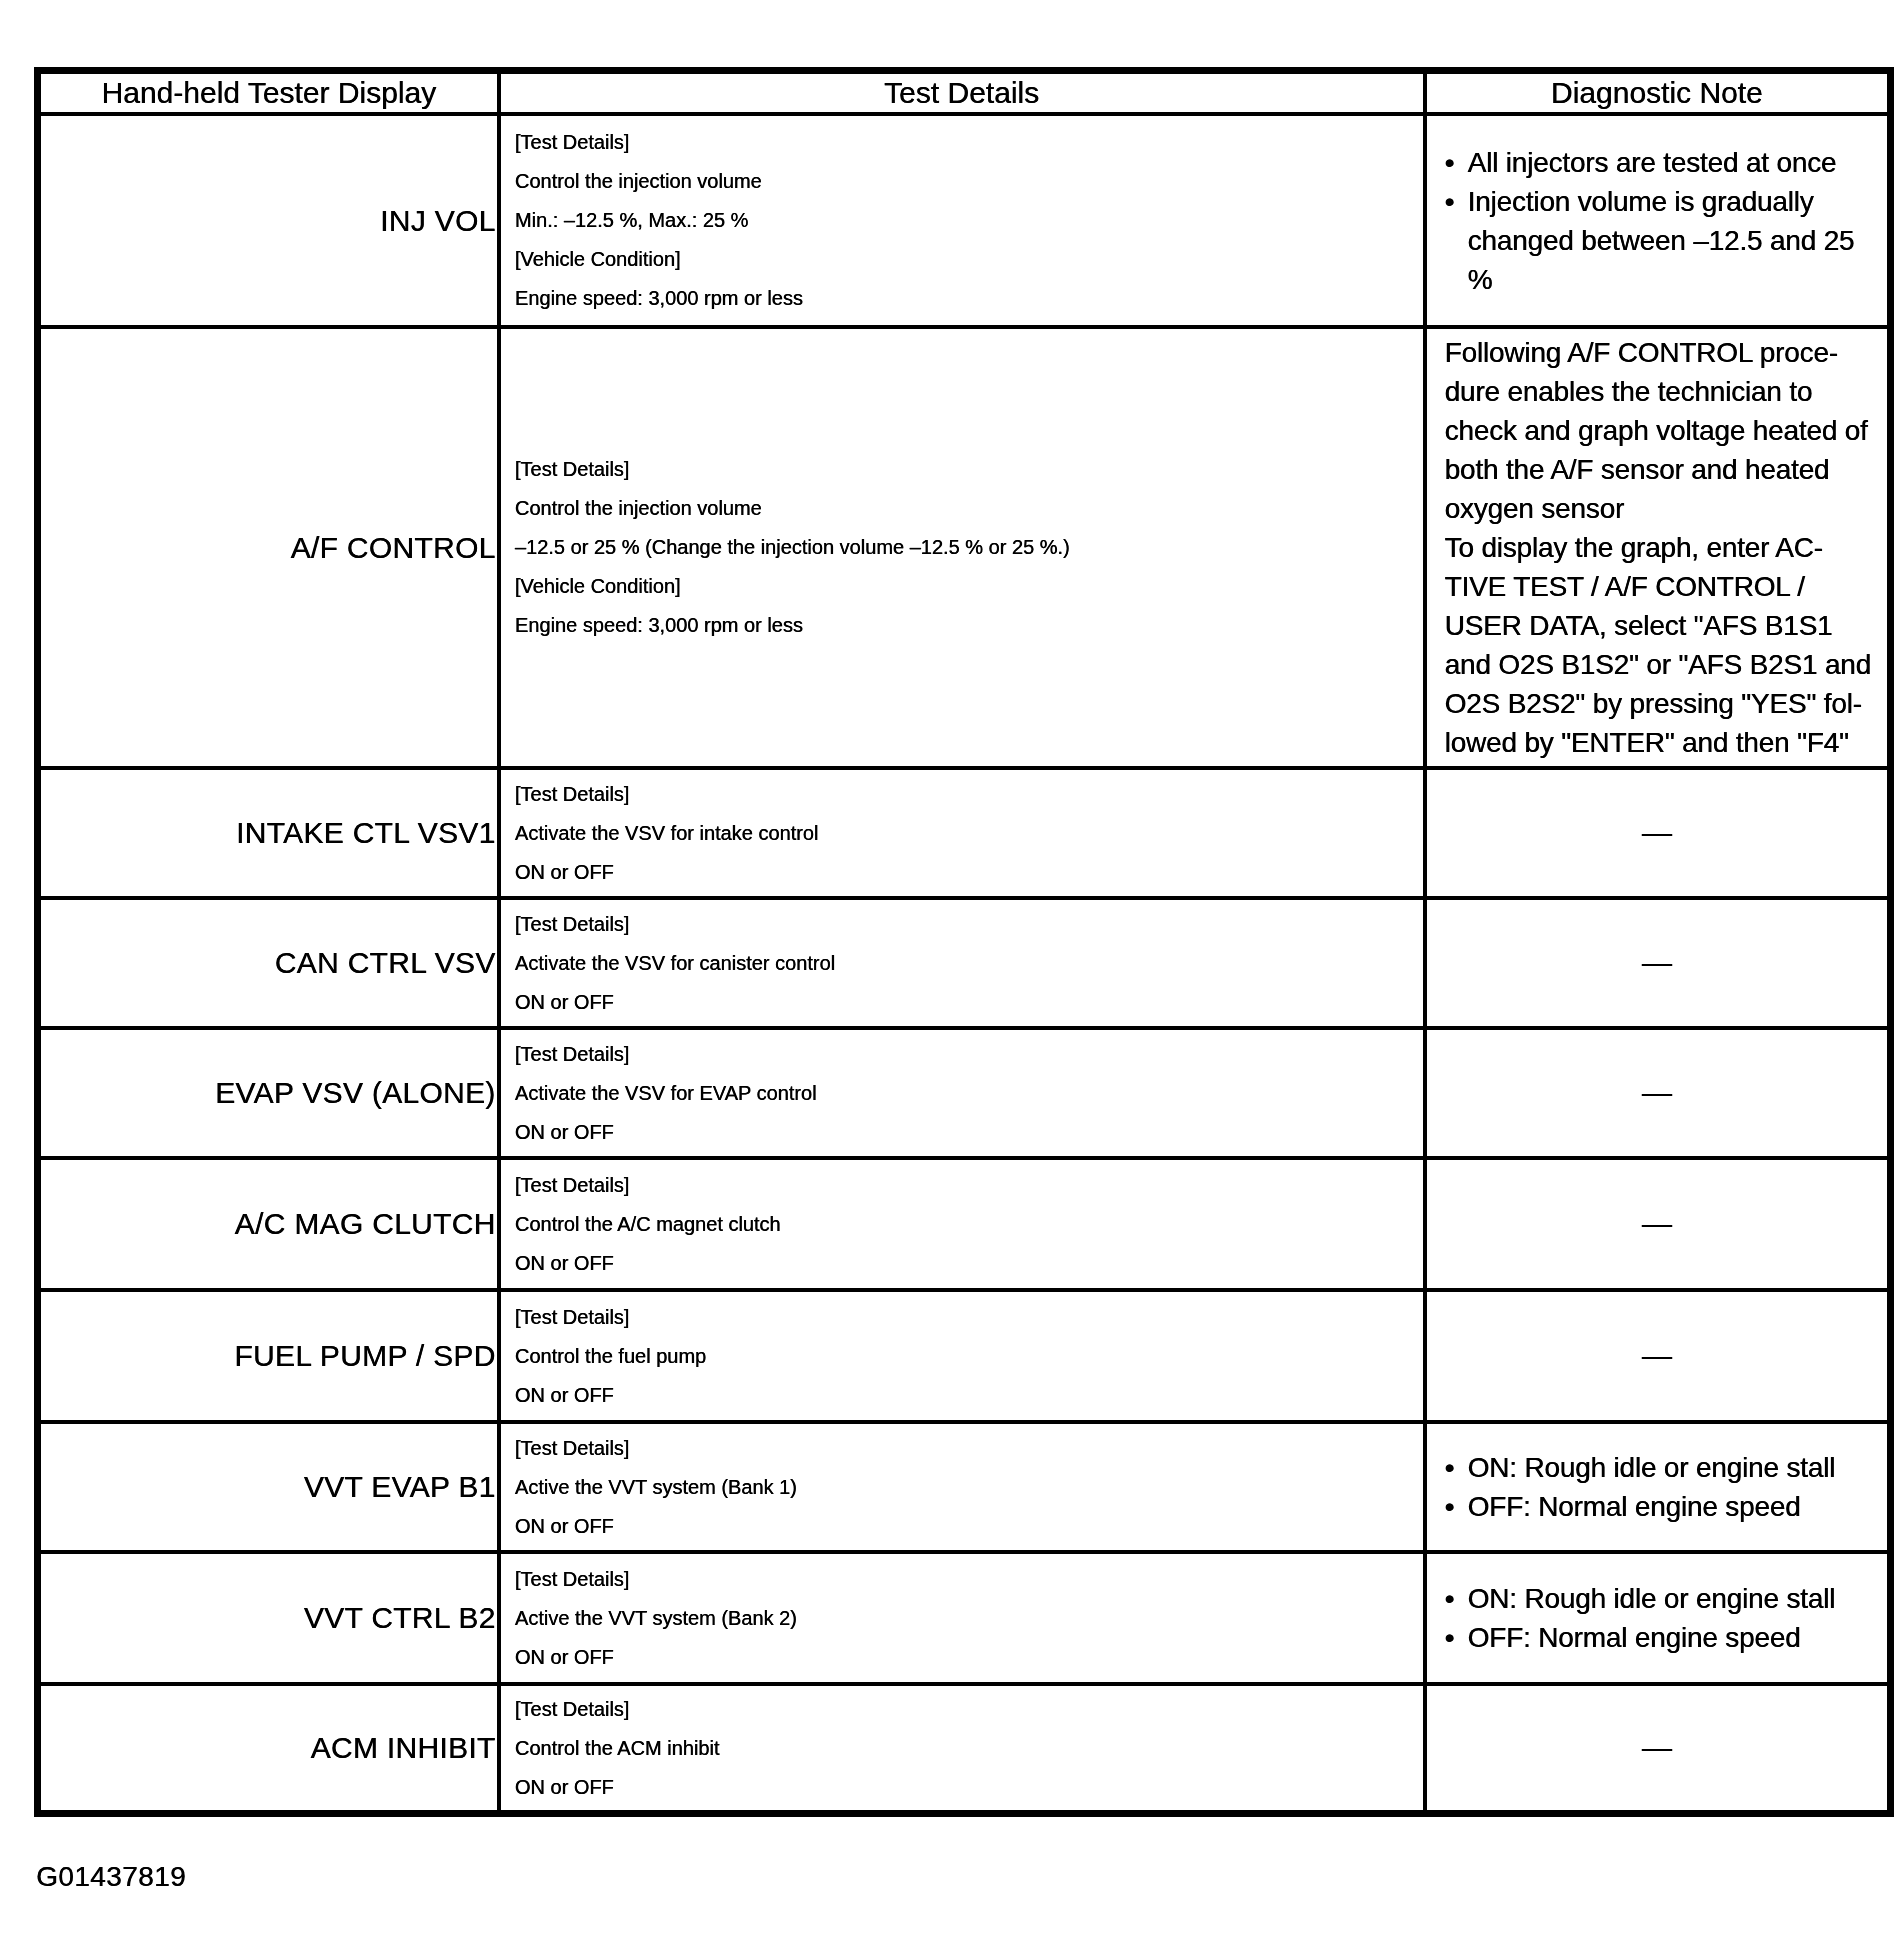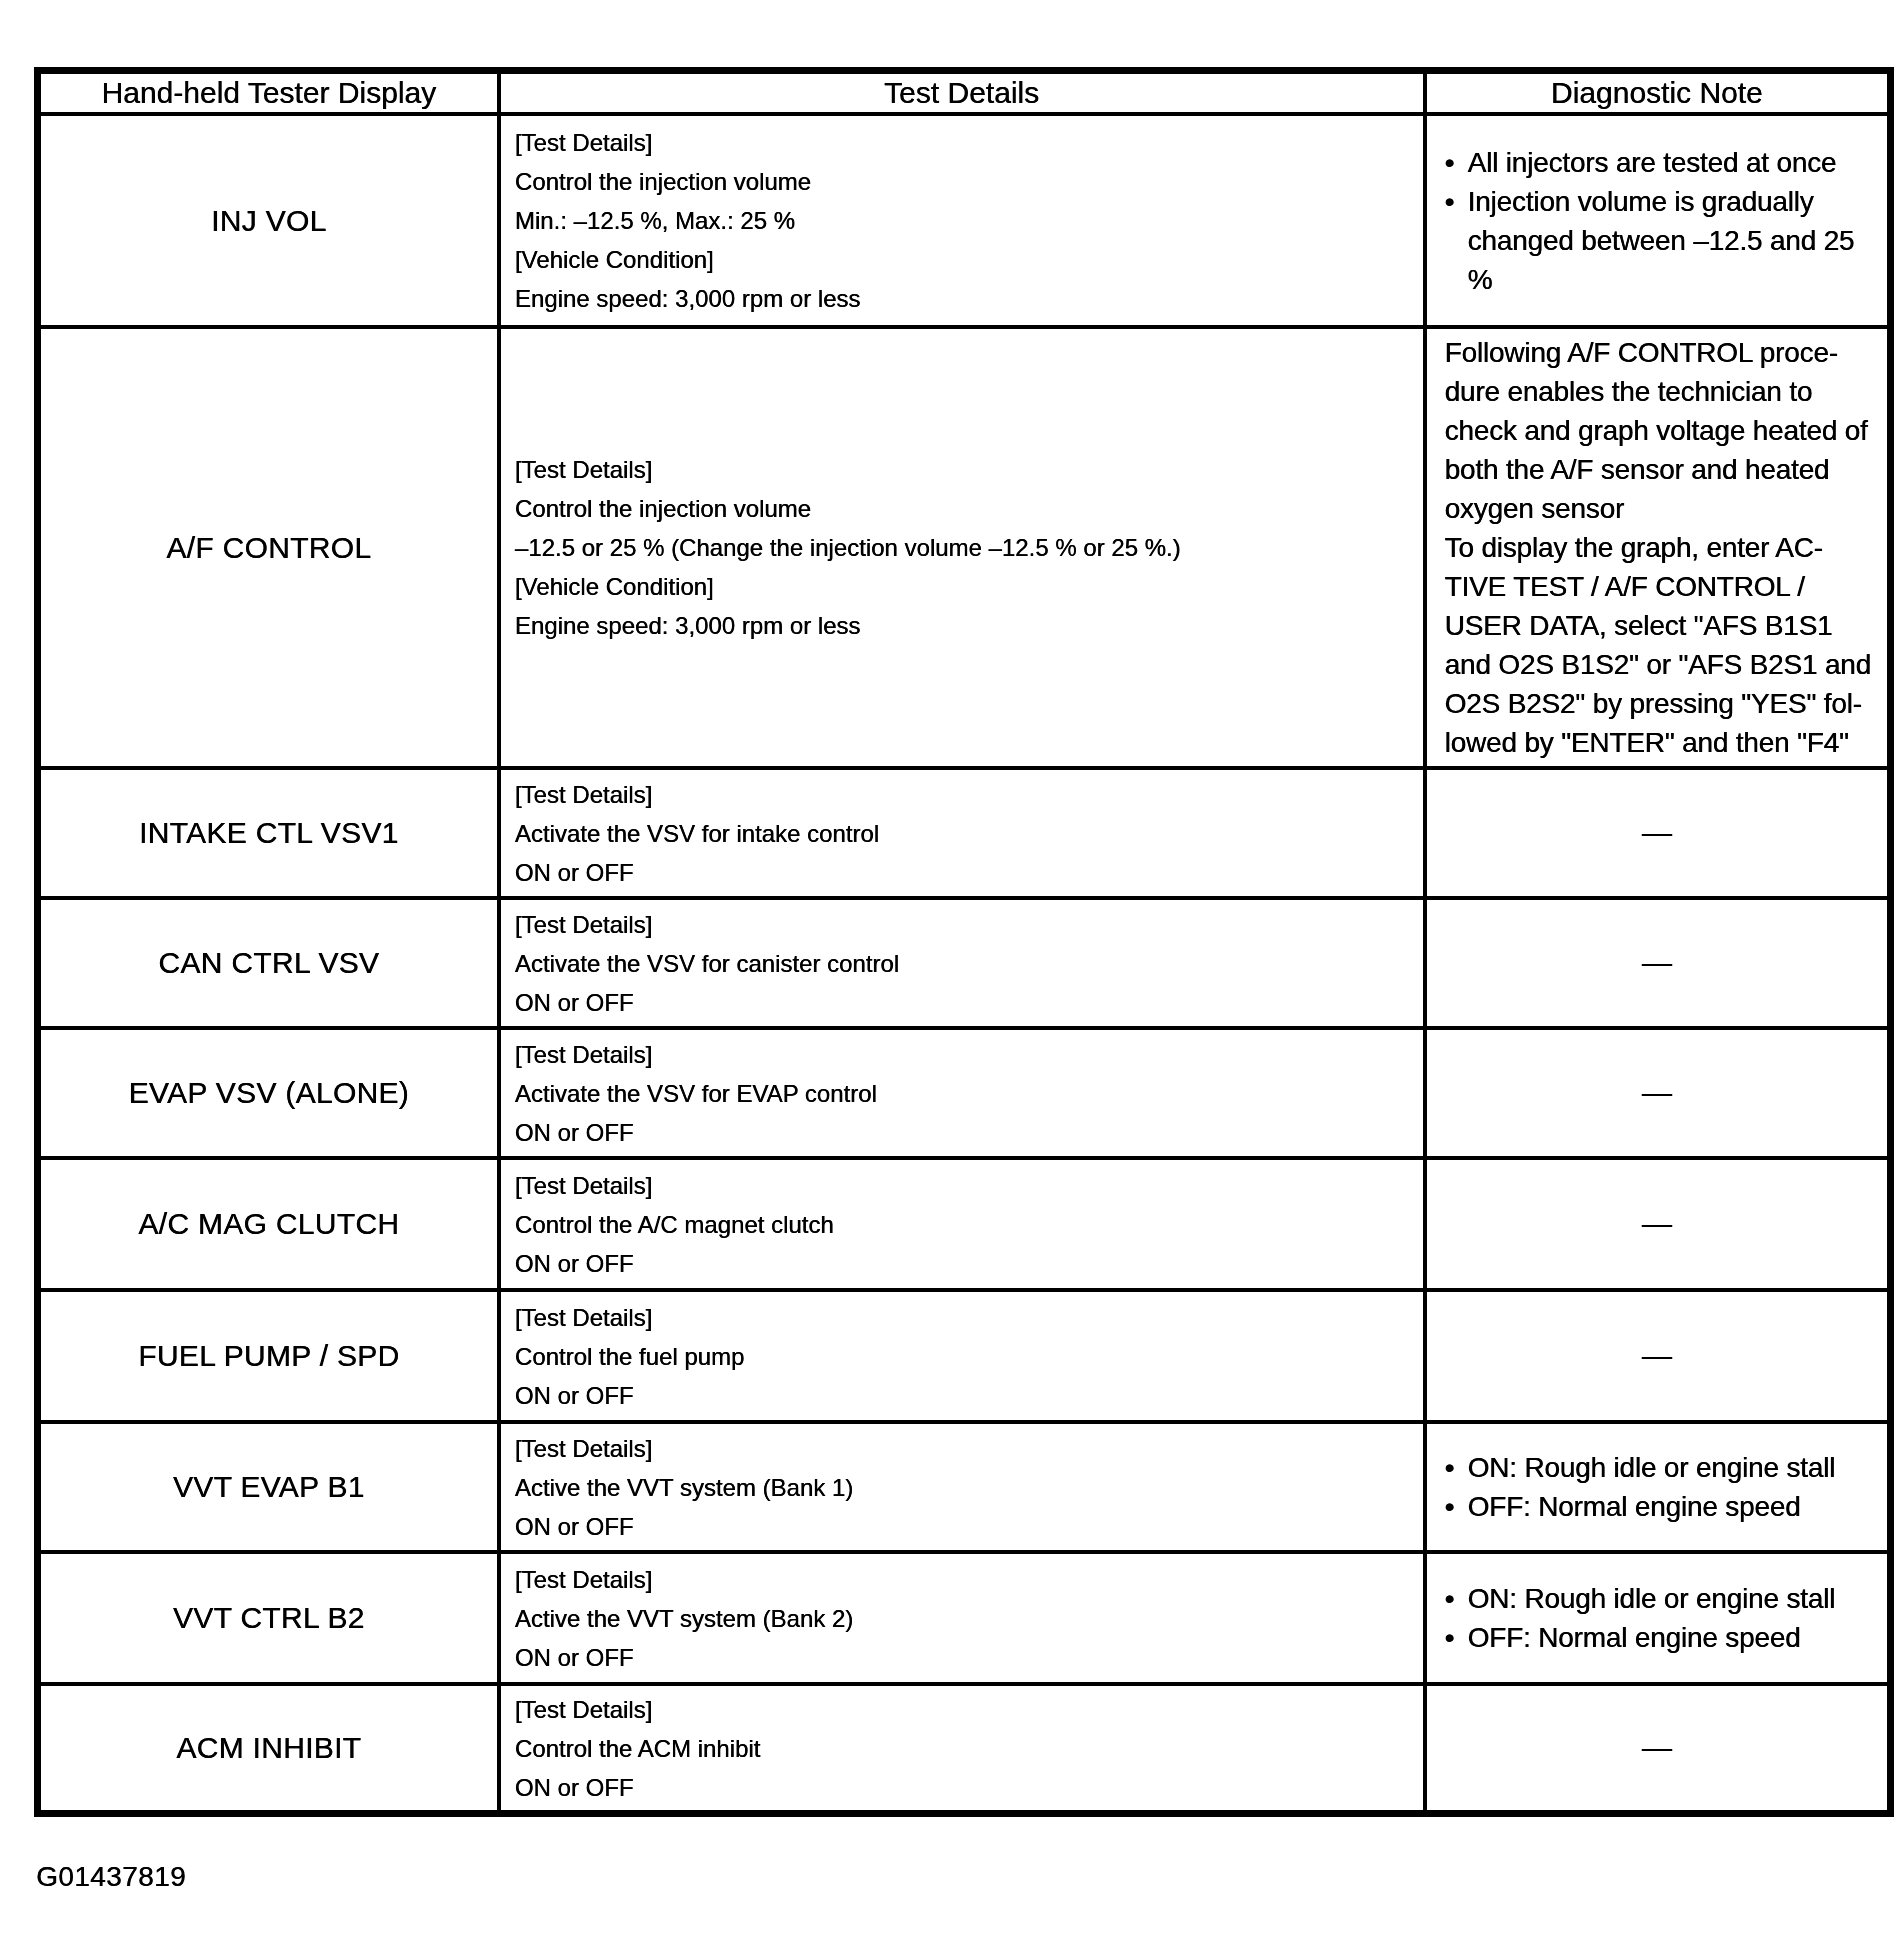--- a/index.html
+++ b/index.html
@@ -21,27 +21,27 @@
   }
   col.c1{width:461px;}
   col.c2{width:926px;}
   col.c3{width:466px;}
   th.hdr{
     height:36px;font-weight:normal;font-size:30px;
     text-align:center;vertical-align:middle;
     text-shadow:0.4px 0 0 #000;
   }
   td.display-cell{
-    text-align:center;vertical-align:middle;
+    text-align:right;vertical-align:middle;
     font-size:30px;letter-spacing:0.3px;
     text-shadow:0.4px 0 0 #000;
   }
   td.details-cell{vertical-align:middle;padding:3.6px 7.2px 3.6px 14.3px;}
   .detail-line{
-    font-size:24px;line-height:39px;white-space:nowrap;
+    font-size:20px;line-height:39px;white-space:nowrap;
     text-shadow:0.4px 0 0 #000;
   }
   td.note-cell{vertical-align:middle;padding:3.6px 3.6px 3.6px 18px;}
   td.note-cell.dash{text-align:center;padding:0;font-size:30px;text-shadow:0.4px 0 0 #000;}
   .note-line{
     font-size:28px;line-height:39px;white-space:nowrap;
     letter-spacing:-0.2px;
     text-shadow:0.4px 0 0 #000;
   }
   .bullet-item{display:flex;align-items:flex-start;}

